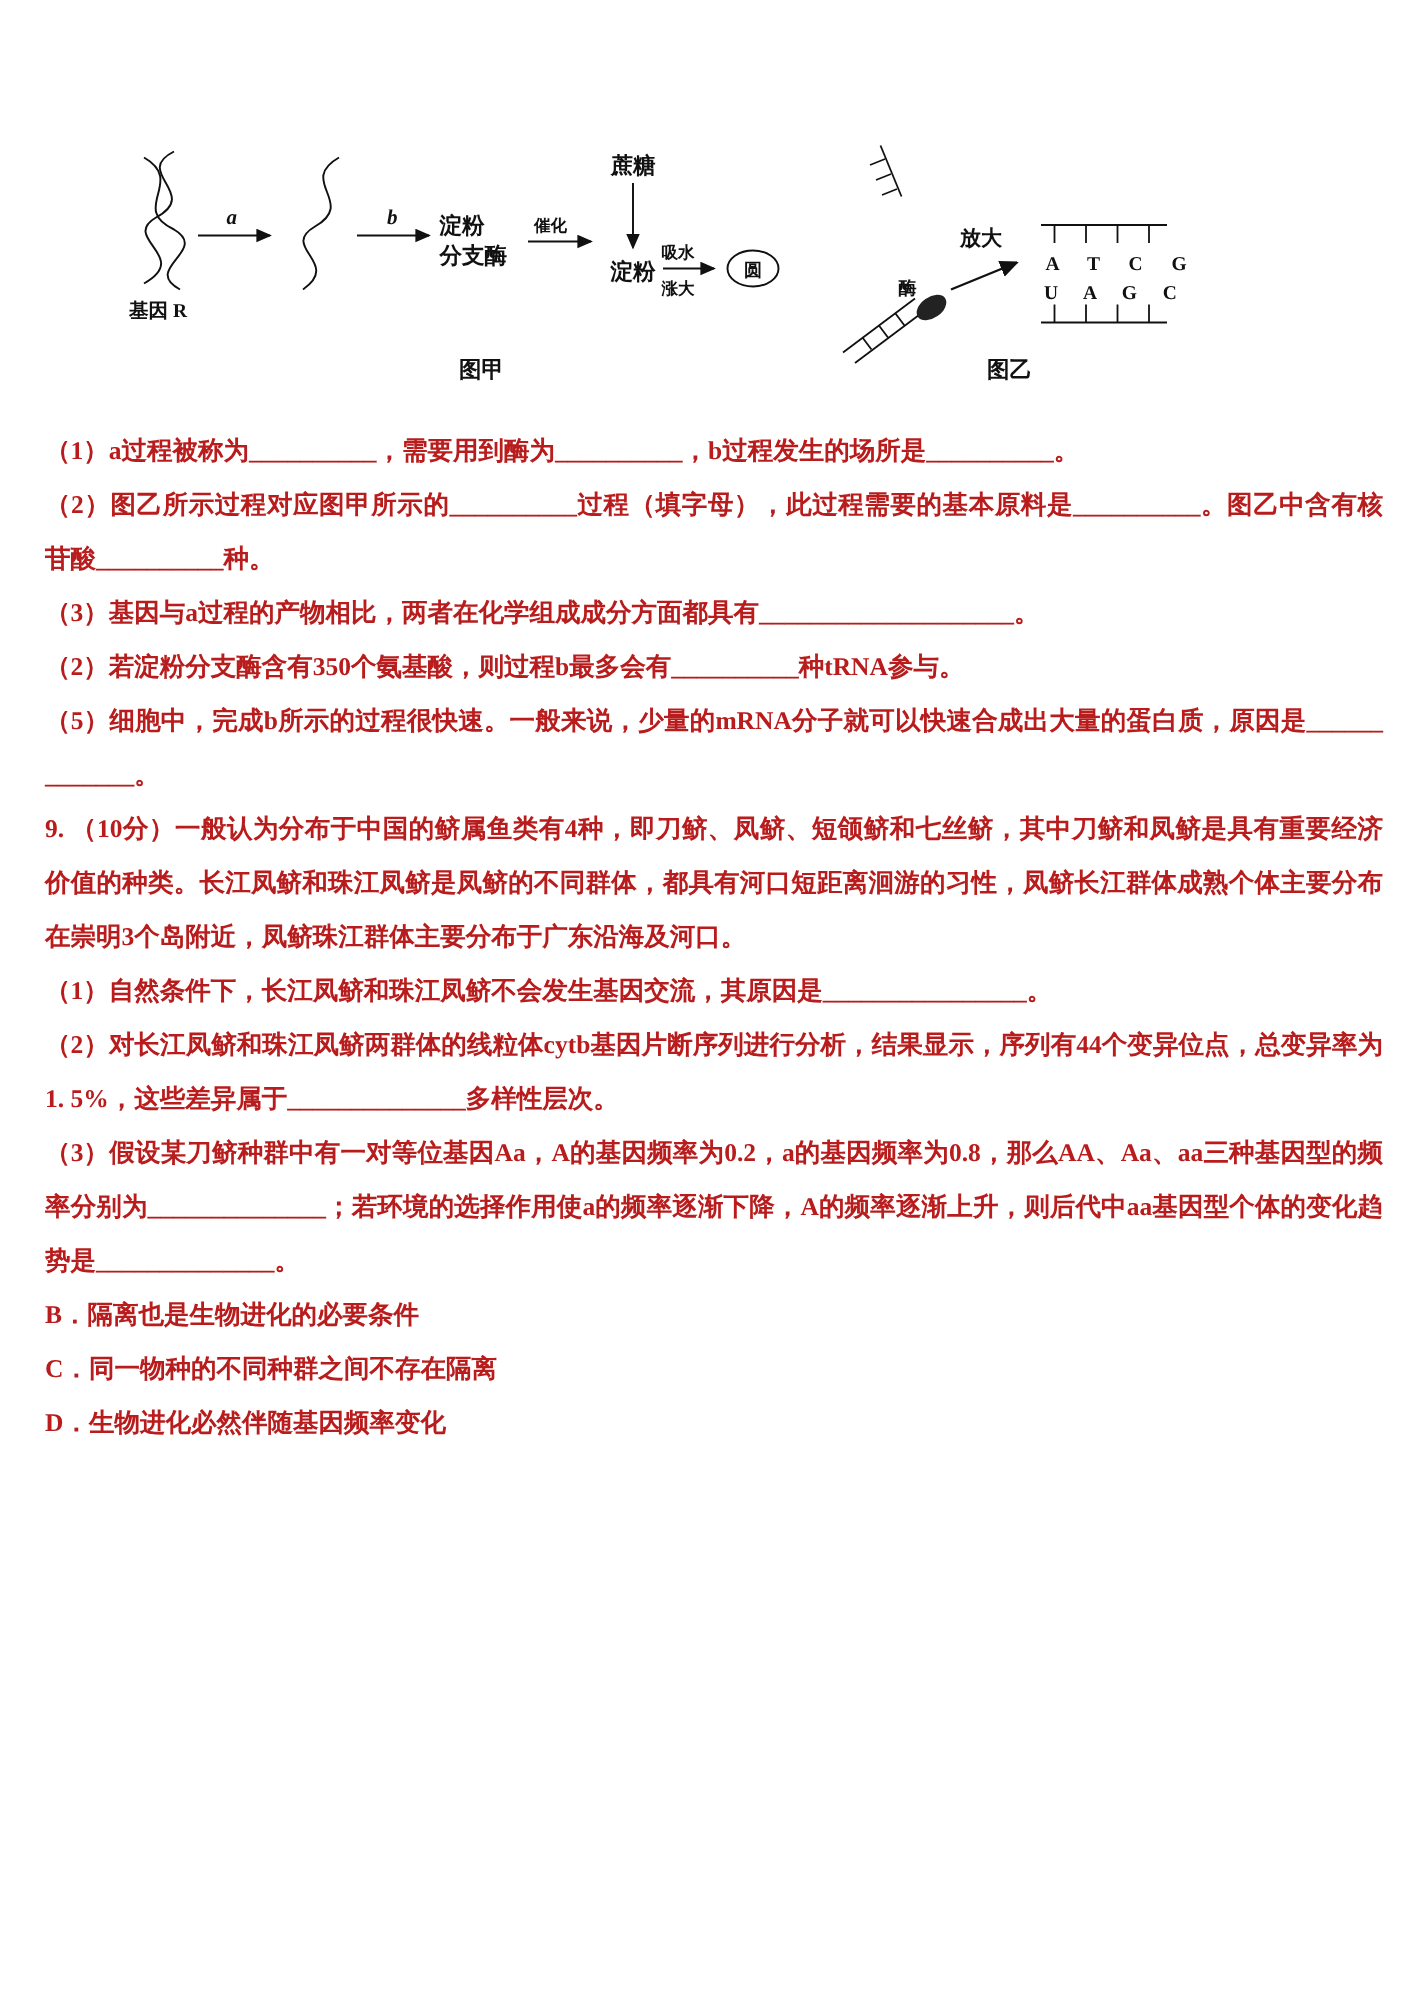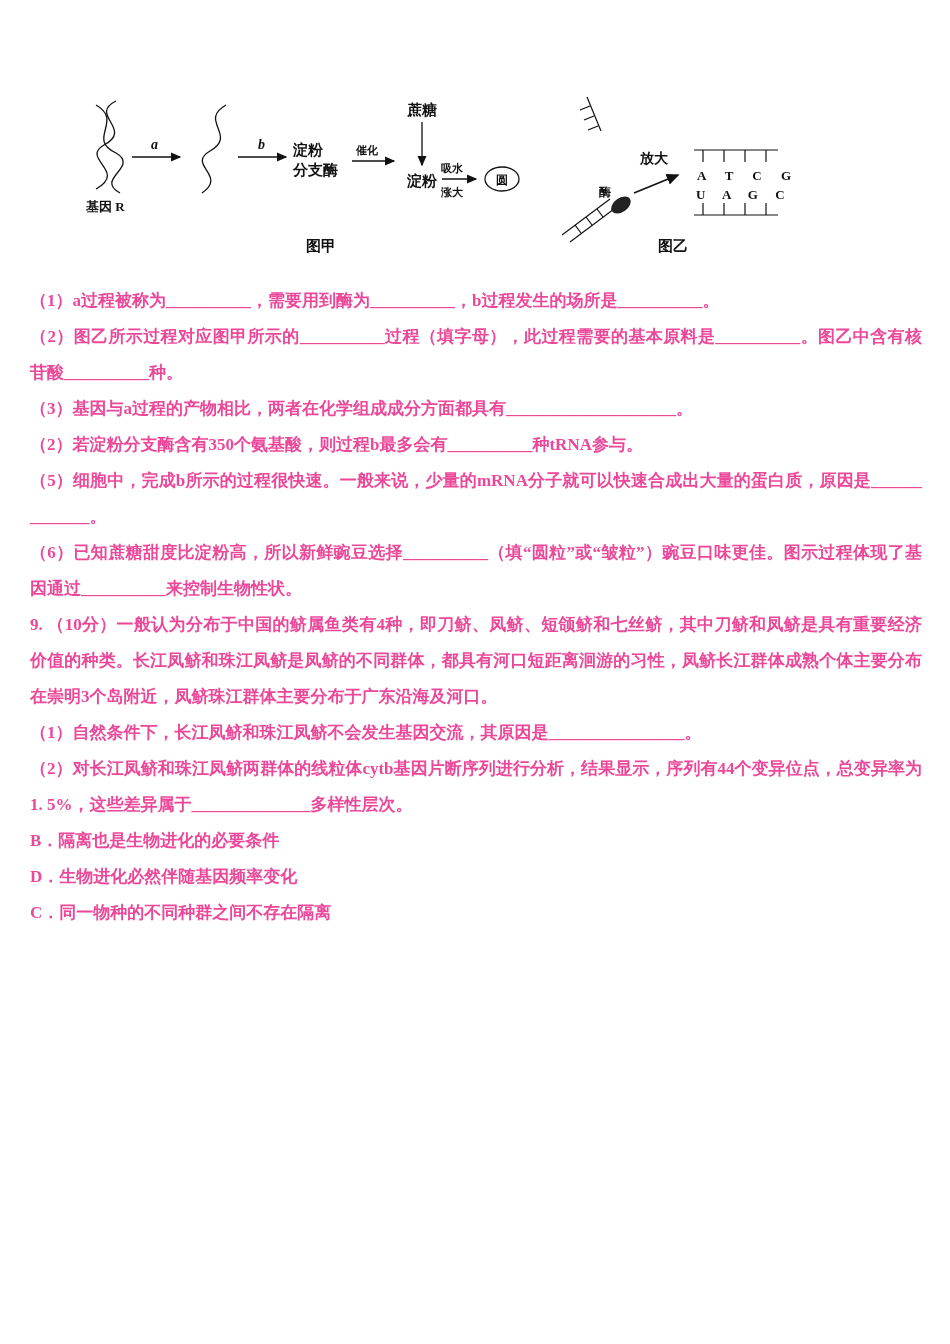--- a/index.html
+++ b/index.html
@@ -8,21 +8,21 @@
   .page { width:950px; height:1344px; padding:95px 28px 0 30px; }
   .figure-wrap { position:relative; width:892px; height:172px; }
   .figure-wrap svg { display:block; width:892px; height:172px; }
   svg text { fill:#111; font-family:"Liberation Serif","DejaVu Serif",serif; font-weight:bold; }
   .content { margin-top:16px; }
   .para {
     font-size:17px;
     line-height:36px;
     text-align:justify;
     font-weight:bold;
-    color:#ec4899;
+    color:#b91c1c;
     word-break:break-all;
   }
 </style>
 </head>
 <body>
 
 <div class="page">
 
   <div class="figure-wrap">
     <svg viewBox="0 0 892 172" aria-hidden="true">
@@ -105,22 +105,22 @@
       <text x="628" y="156" font-size="15">图乙</text>
     </svg>
   </div>
 
   <div class="content">
       <p class="para">（1）a过程被称为__________，需要用到酶为__________，b过程发生的场所是__________。</p>
       <p class="para">（2）图乙所示过程对应图甲所示的__________过程（填字母），此过程需要的基本原料是__________。图乙中含有核苷酸__________种。</p>
       <p class="para">（3）基因与a过程的产物相比，两者在化学组成成分方面都具有____________________。</p>
       <p class="para">（2）若淀粉分支酶含有350个氨基酸，则过程b最多会有__________种tRNA参与。</p>
       <p class="para">（5）细胞中，完成b所示的过程很快速。一般来说，少量的mRNA分子就可以快速合成出大量的蛋白质，原因是_____________。</p>
-      <p class="para">（6）已知蔗糖甜度比淀粉高，所以新鲜豌豆选择__________（填“圆粒”或“皱粒”）豌豆口味更佳。图示过程体现了基因通过__________来控制生物性状。</p>
       <p class="para">9. （10分）一般认为分布于中国的鲚属鱼类有4种，即刀鲚、凤鲚、短颌鲚和七丝鲚，其中刀鲚和凤鲚是具有重要经济价值的种类。长江凤鲚和珠江凤鲚是凤鲚的不同群体，都具有河口短距离洄游的习性，凤鲚长江群体成熟个体主要分布在崇明3个岛附近，凤鲚珠江群体主要分布于广东沿海及河口。</p>
       <p class="para">（1）自然条件下，长江凤鲚和珠江凤鲚不会发生基因交流，其原因是________________。</p>
       <p class="para">（2）对长江凤鲚和珠江凤鲚两群体的线粒体cytb基因片断序列进行分析，结果显示，序列有44个变异位点，总变异率为1. 5%，这些差异属于______________多样性层次。</p>
+      <p class="para">（3）假设某刀鲚种群中有一对等位基因Aa，A的基因频率为0.2，a的基因频率为0.8，那么AA、Aa、aa三种基因型的频率分别为______________；若环境的选择作用使a的频率逐渐下降，A的频率逐渐上升，则后代中aa基因型个体的变化趋势是______________。</p>
       <p class="para">B．隔离也是生物进化的必要条件</p>
+      <p class="para">C．同一物种的不同种群之间不存在隔离</p>
       <p class="para">D．生物进化必然伴随基因频率变化</p>
-      <p class="para">C．同一物种的不同种群之间不存在隔离</p>
     </div>
 
 </div>
 
 </body></html>

